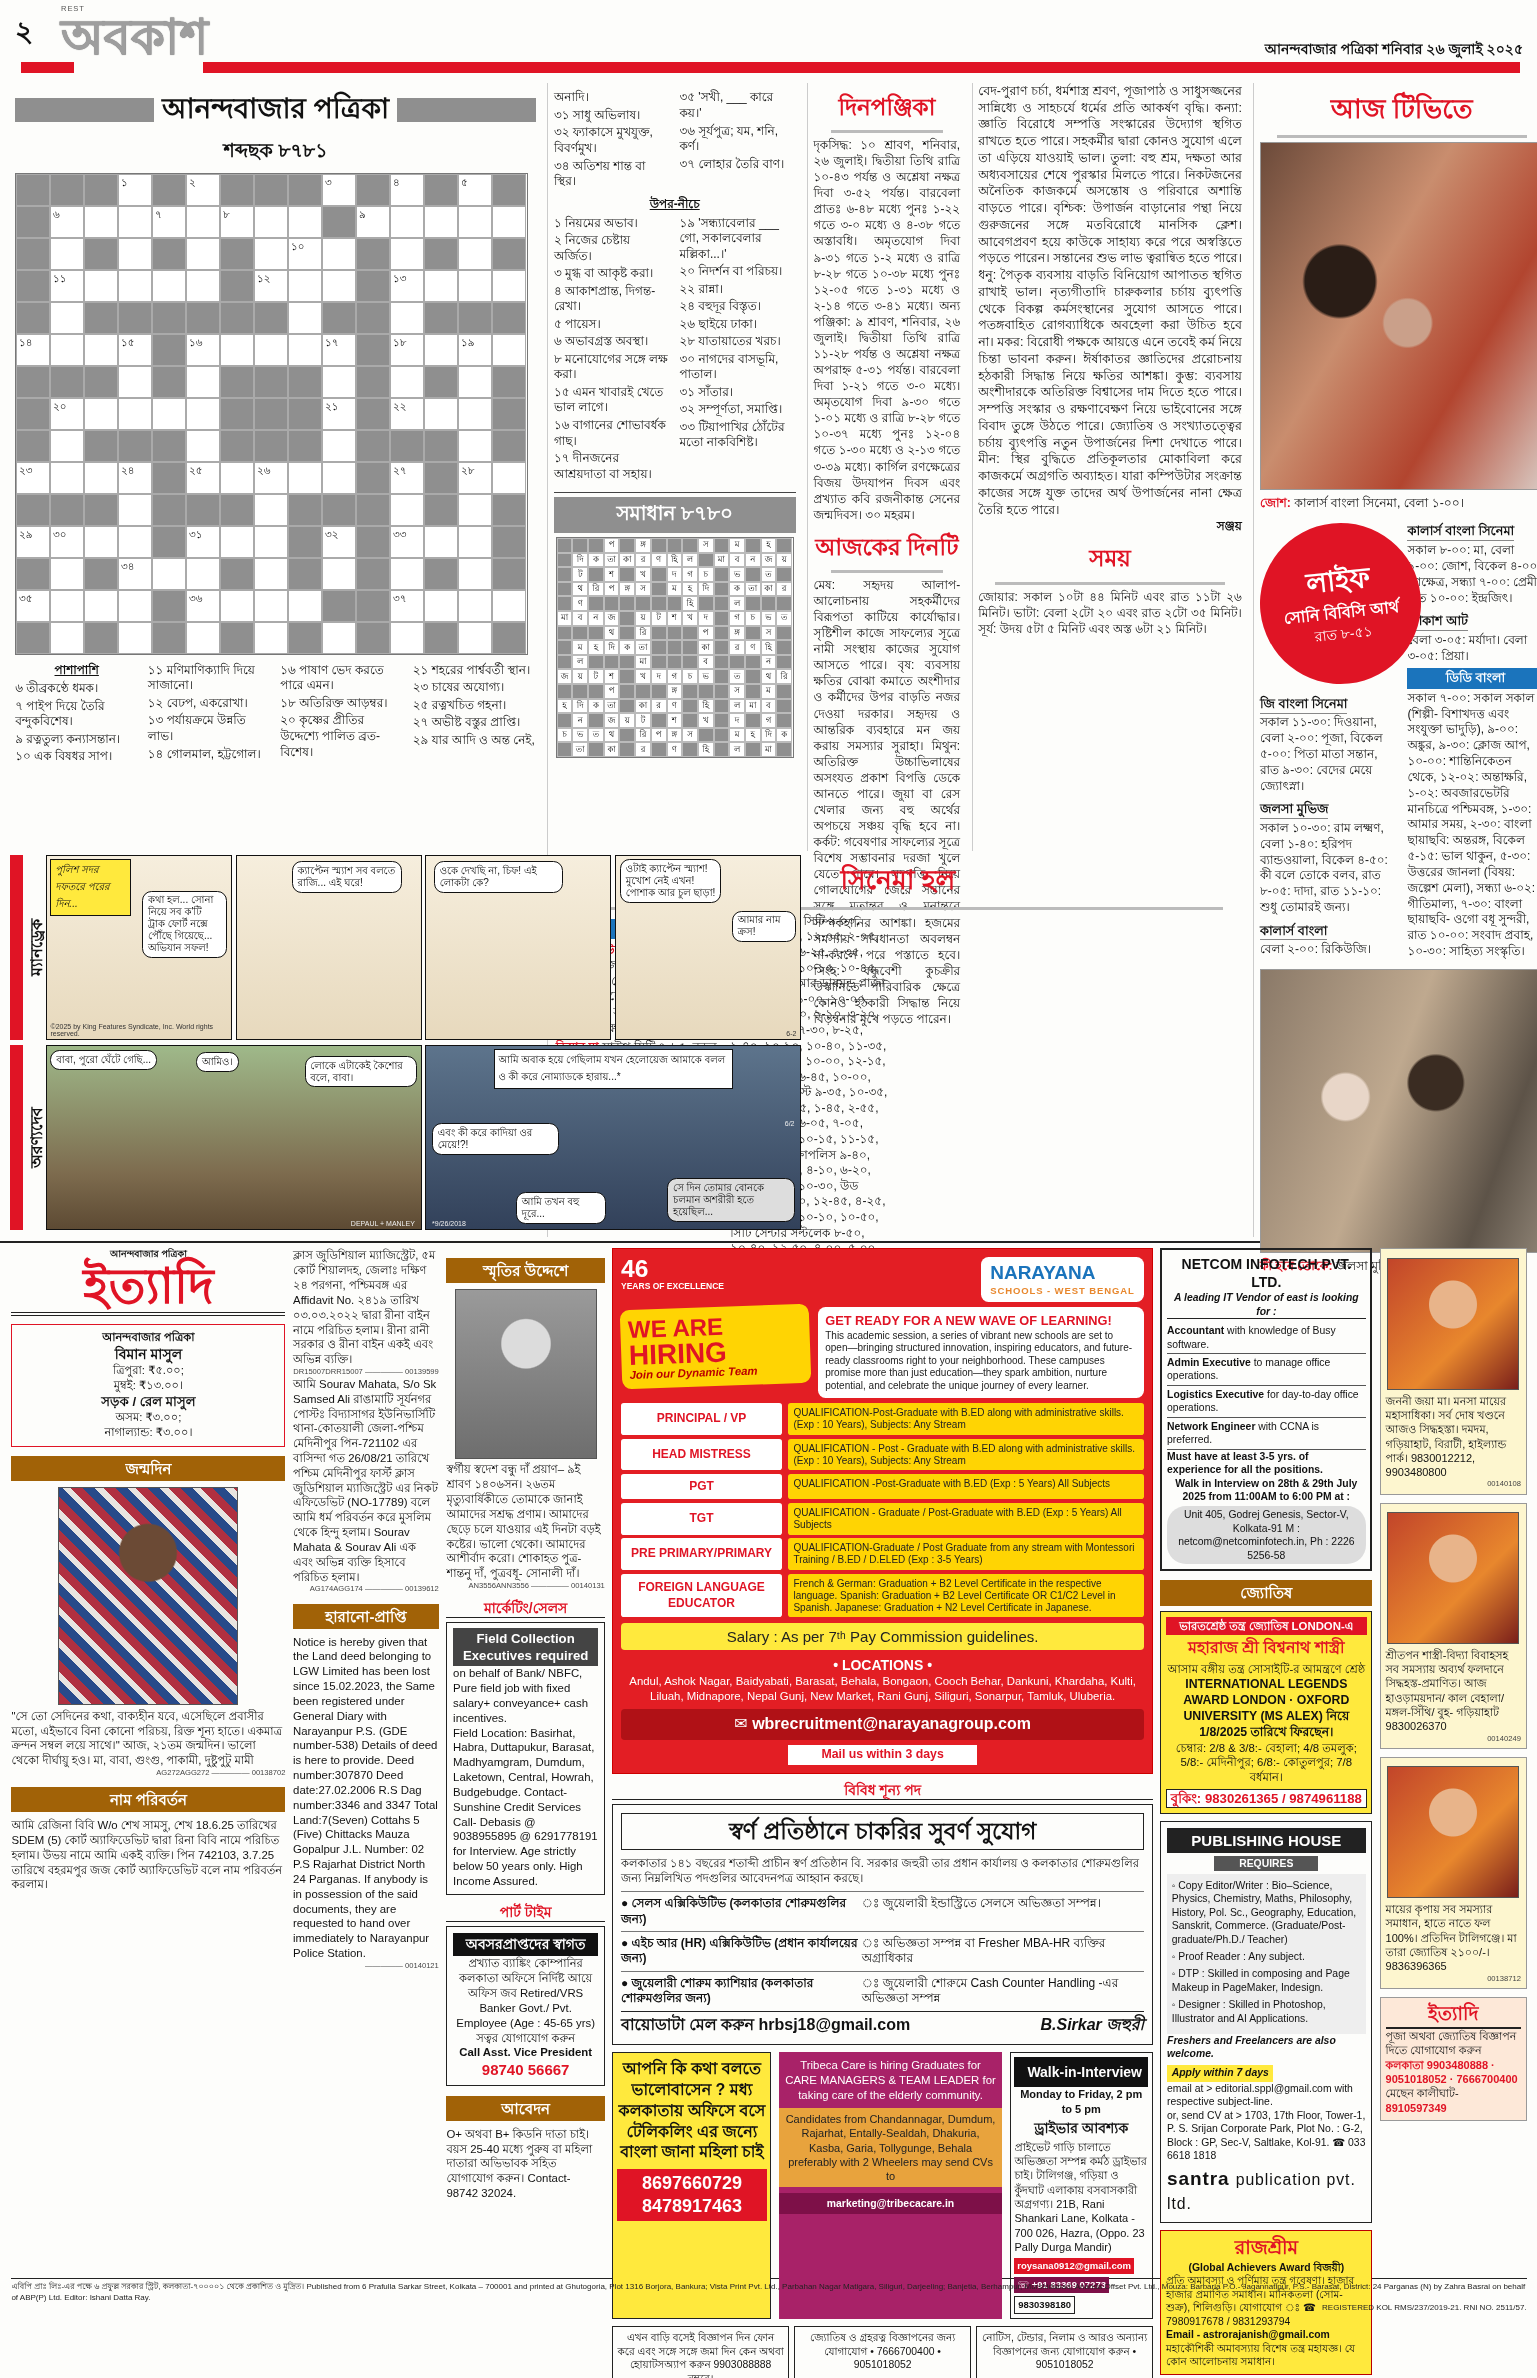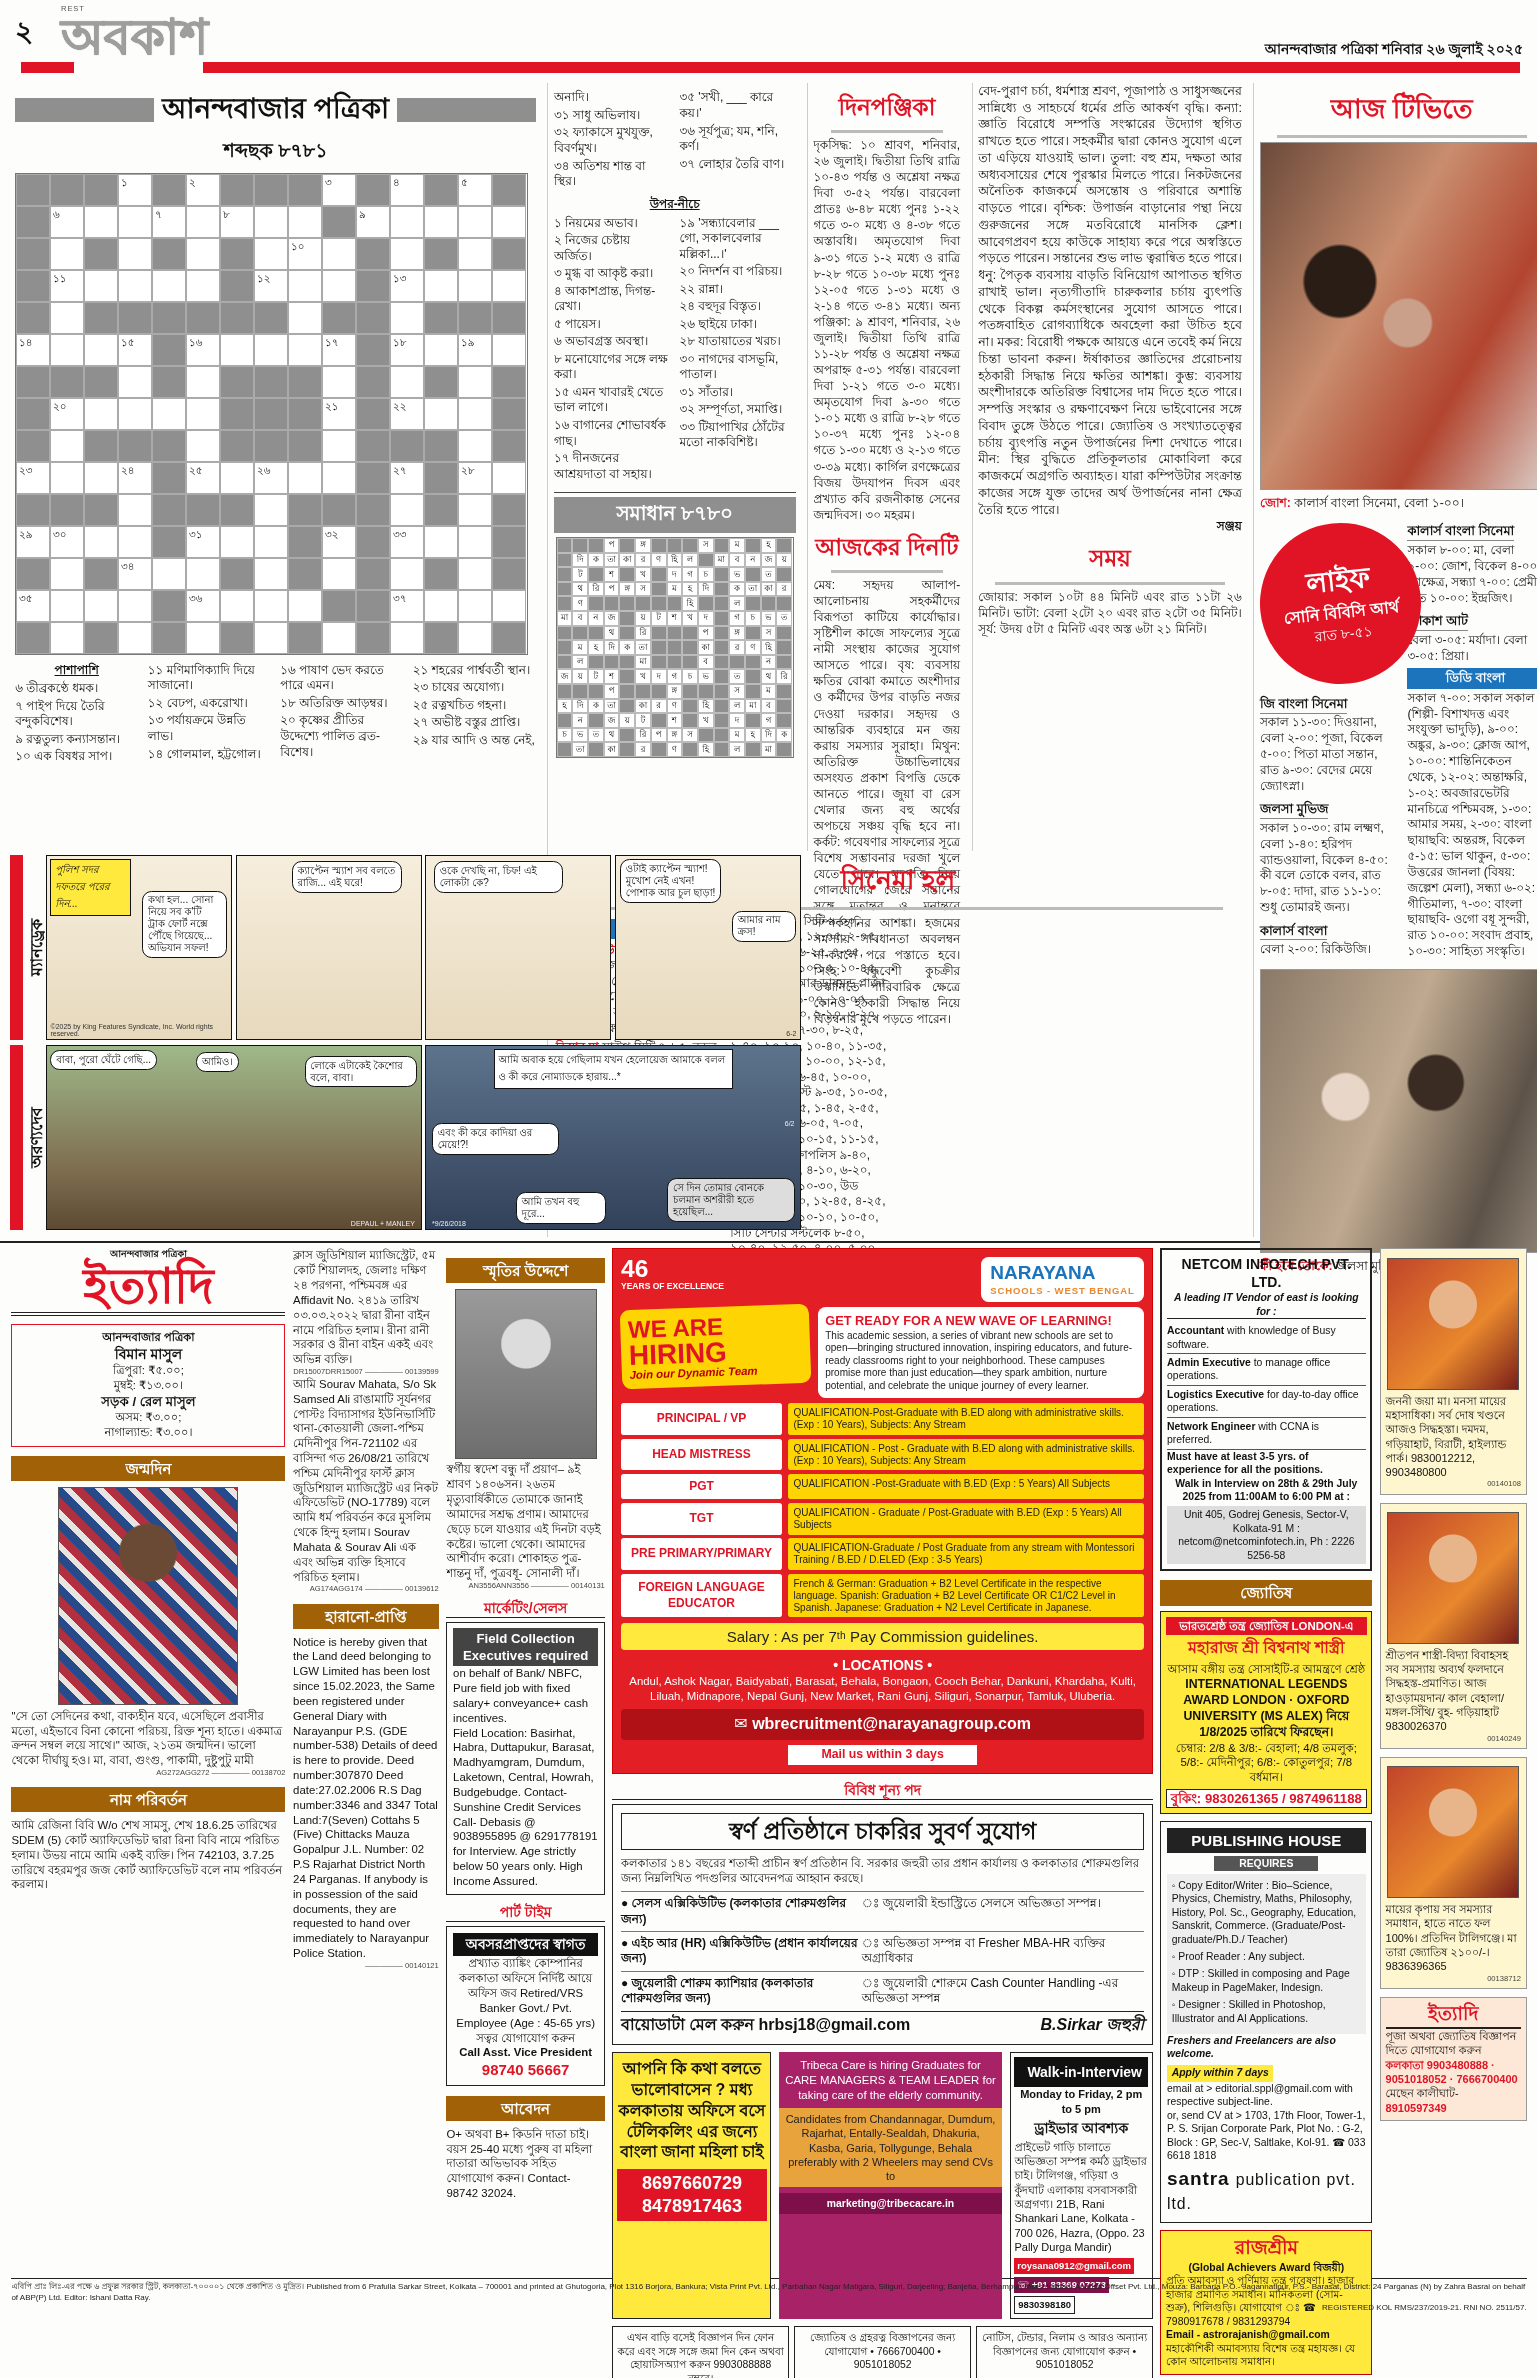--- a/index.html
+++ b/index.html
@@ -147,21 +147,21 @@
   #walkin .chips { display:flex; flex-wrap:wrap; gap:2.8px; margin-top:3.8px; }
   #walkin .chip { font-size:9.5px; font-weight:bold; padding:1.9px 2.8px; }
   .chip.c1 { background:#e01425; color:#fff; }
   .chip.c2 { background:#7d1048; color:#fff; }
   .chip.c3 { border:0.9px solid #222; }
   
   #netcom { border:2.8px double #222; padding:4.7px; font-size:10.4px; margin-bottom:5.7px; }
   #netcom h3 { text-align:center; font-size:14px; }
   #netcom .sub { text-align:center; font-style:italic; font-weight:bold; border-bottom:0.9px solid #222; margin-bottom:2.8px; }
   #netcom .nrw { border-bottom:0.9px solid #555; padding:1.9px 0; }
-  #netcom .foot { background:#ddd; text-align:center; margin-top:2.8px; padding:1.9px; }
+  #netcom .foot { background:#ddd; text-align:center; margin-top:2.8px; padding:1.9px;border-radius:19px; }
   #maharaj { background:#ffe93d; border:1.9px solid #222; padding:4.7px; font-size:11.4px; text-align:center; margin-bottom:7.6px; }
   #maharaj .t1 { background:#e01425; color:#fff; font-weight:bold; padding:1.9px; }
   #maharaj .t2 { font-size:16px; font-weight:bold; margin:2.8px 0; }
   #maharaj .t2 span { color:#e01425; }
   #maharaj .award { font-weight:bold; font-size:12.3px; }
   #maharaj .book { background:#fff; color:#e01425; font-weight:bold; font-size:13.2px; margin-top:3.8px; border:0.9px solid #222; }
   #pubhouse { border:1.9px solid #222; padding:5.7px; font-size:10.4px; margin-bottom:7.6px; }
   #pubhouse .ph1 { background:#222; color:#fff; text-align:center; font-weight:bold; font-size:15px; padding:2.8px; }
   #pubhouse .ph2 { background:#555; color:#fff; text-align:center; font-weight:bold; width:104px; margin:2.8px auto; padding:0.9px; }
   #pubhouse ul { list-style:none; background:#eee; padding:4.7px; }

